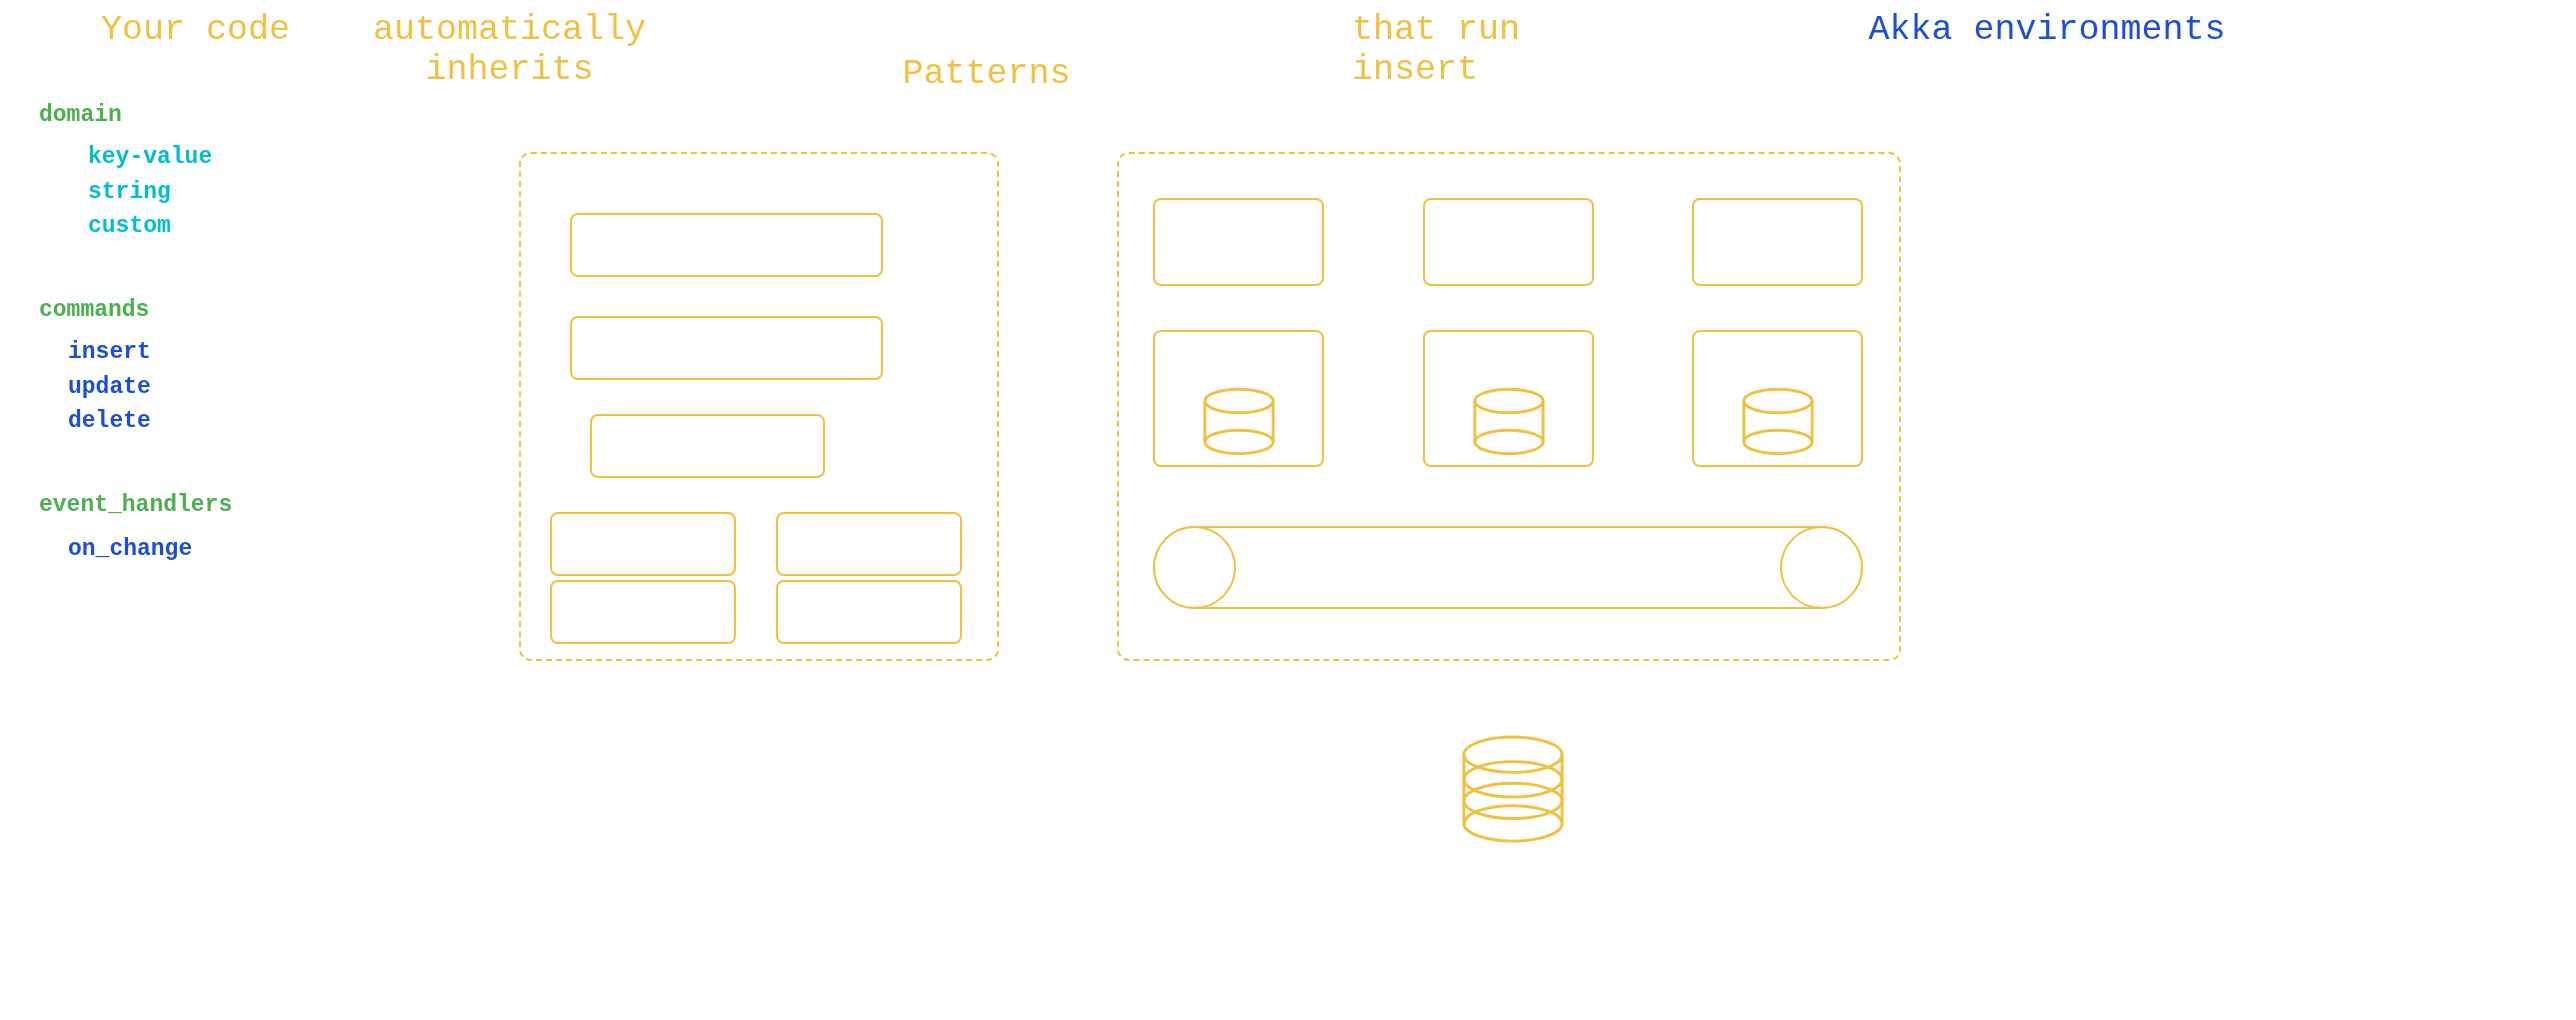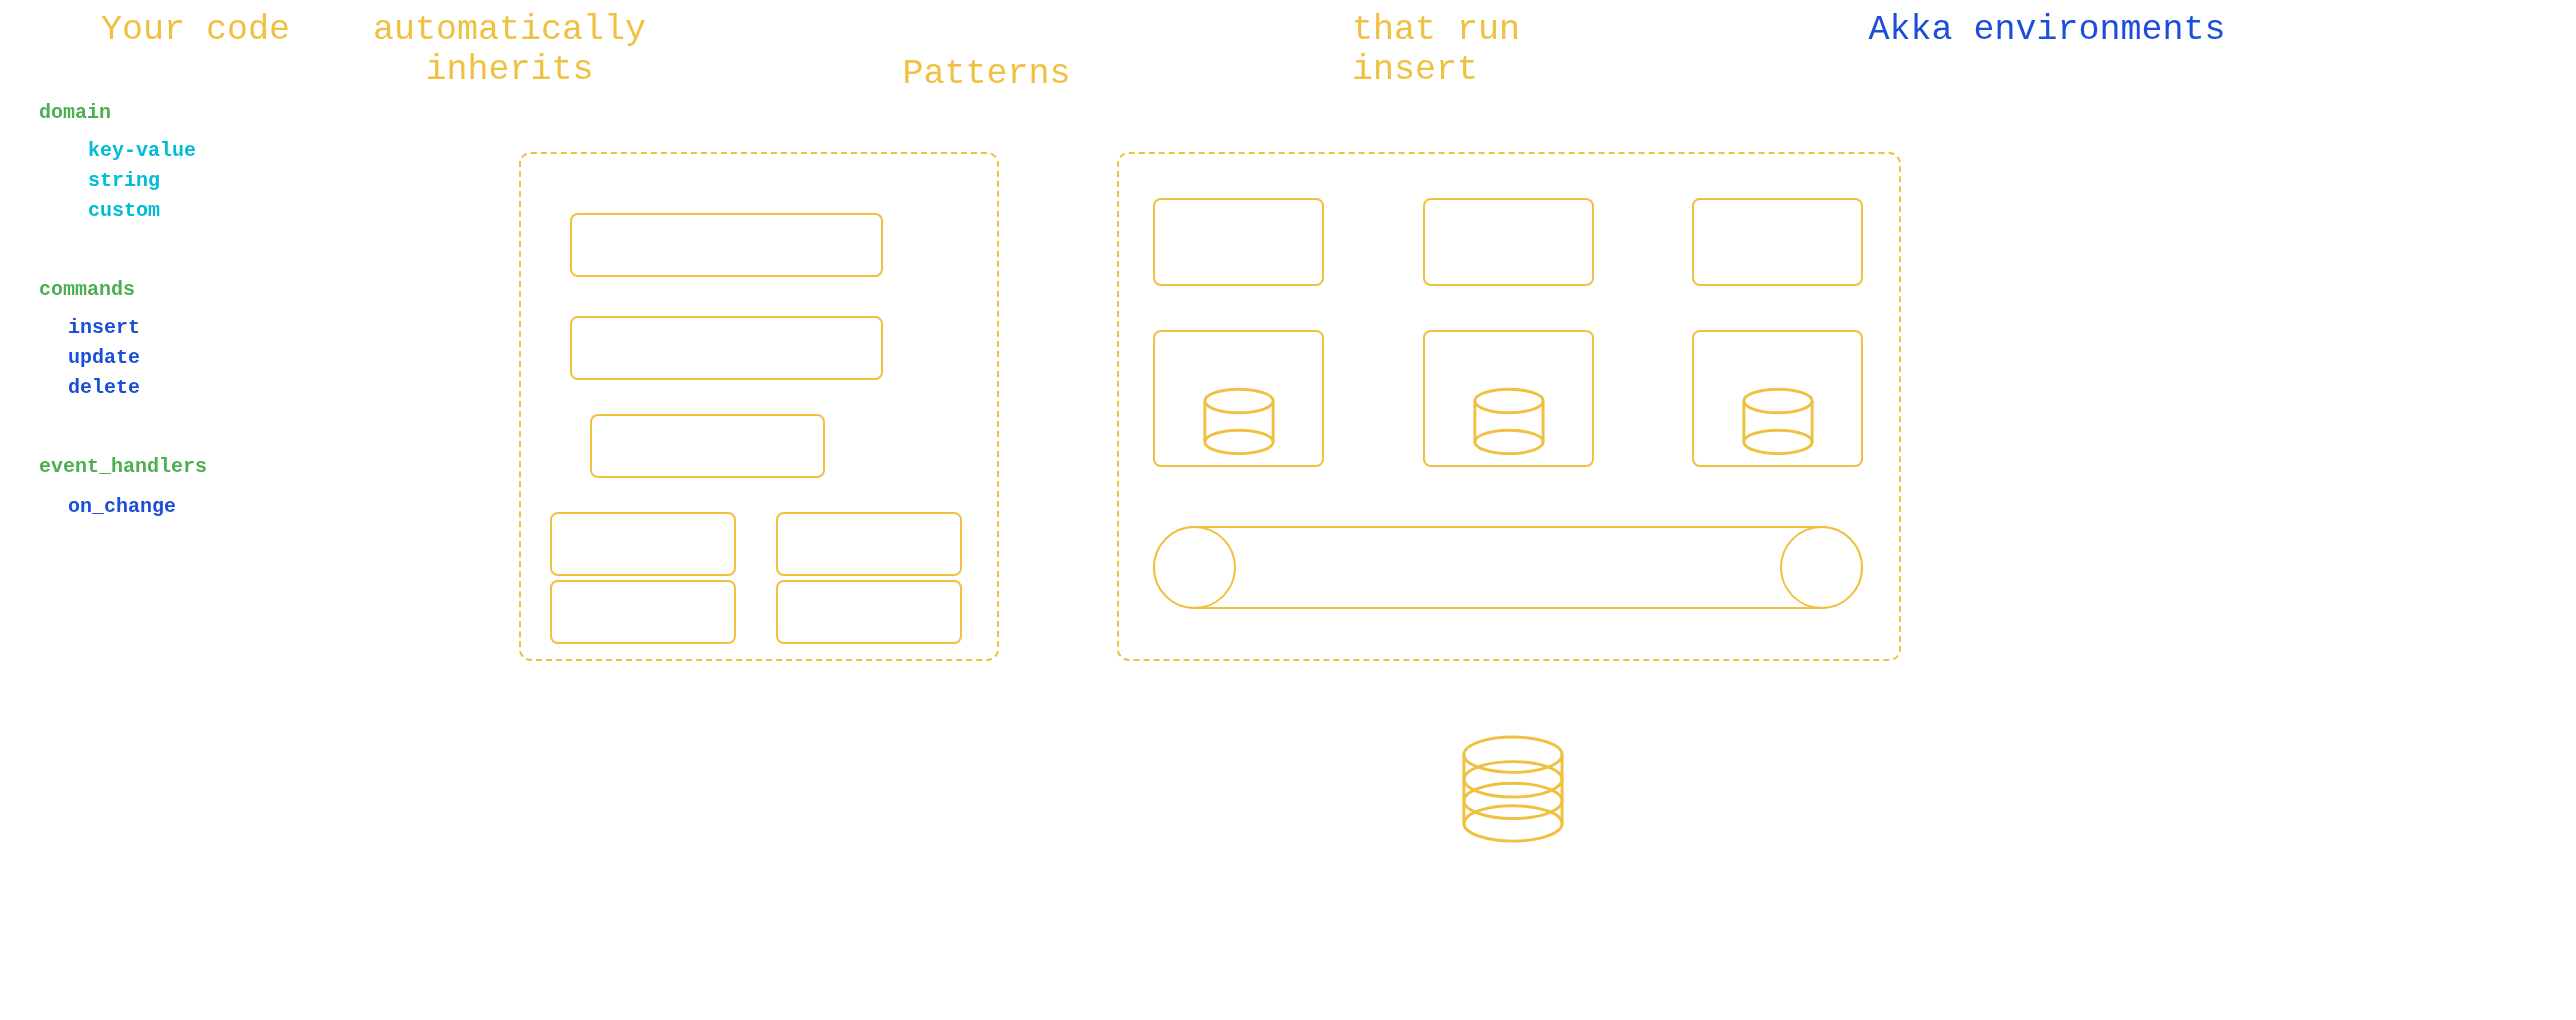--- a/index.html
+++ b/index.html
@@ -82,21 +82,21 @@
     .code-cyan { color: #00bcd4; margin-left: 20px; }
     .code-orange { color: #1d4ed8; }
 
     .code-indent {
       padding-left: 29px;
     }
 
     .code-line {
       display: block;
       line-height: 1.5;
-      font-size: 20px;
+      font-size: 23px;
       font-weight: bold;
     }
 
     .code-gap {
       height: 49px;
     }
 
     
     .patterns-box {
       position: absolute;

